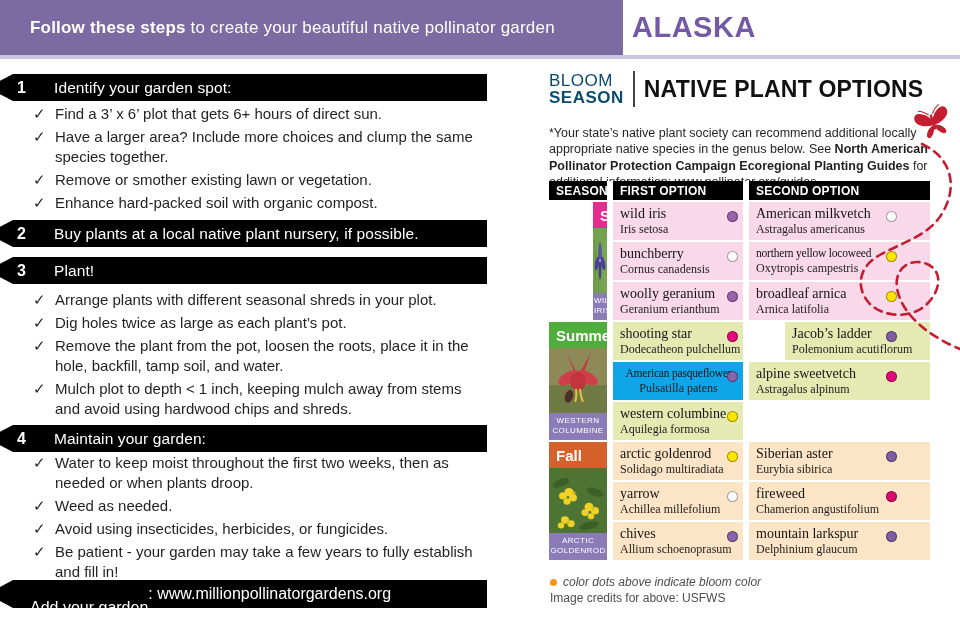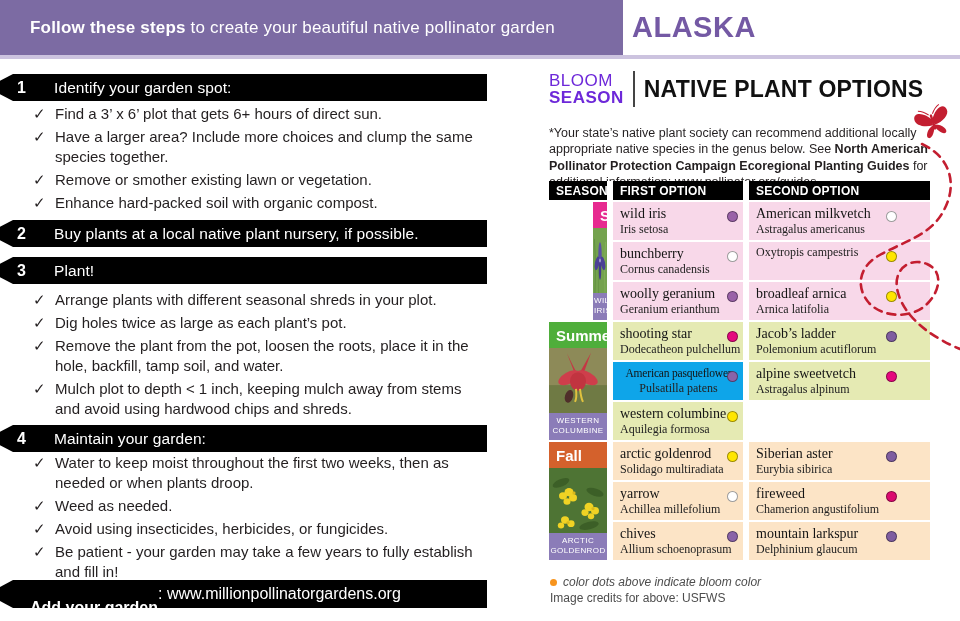--- a/index.html
+++ b/index.html
@@ -20,25 +20,25 @@
             display:flex;align-items:center;padding-left:17px;box-sizing:border-box;
             clip-path:polygon(13px 0,100% 0,100% 100%,13px 100%,0 75%,0 25%);}
   .step-num{font-size:16px;font-weight:bold;width:37px;flex:none;}
   .step-title{font-size:15.5px;font-weight:normal;letter-spacing:.1px;}
   .checklist{position:absolute;left:0;width:487px;list-style:none;margin:0;padding:0 0 0 33px;box-sizing:border-box;}
   .checklist li{display:flex;gap:9px;font-size:15px;line-height:20px;margin-bottom:3px;}
   .check{flex:none;width:13px;color:#231F20;}
   .add-bar{position:absolute;left:0;top:580px;width:487px;height:28px;background:#000;color:#fff;
            display:flex;align-items:center;padding-left:30px;box-sizing:border-box;font-size:16px;
            clip-path:polygon(13px 0,100% 0,100% 100%,13px 100%,0 75%,0 25%);}
-  .add-bar b{font-weight:bold;margin-top:27px;}
+  .add-bar b{font-weight:normal;margin-top:27px;}
 
   
   .bloom-head{position:absolute;left:549px;top:71px;display:flex;align-items:center;gap:9px;}
-  .bloom-stack{line-height:17px;font-size:17px;letter-spacing:.5px;color:#6d28d9;}
+  .bloom-stack{line-height:17px;font-size:17px;letter-spacing:.5px;color:#0c4a6e;}
   .bloom-stack .l2{font-weight:bold;}
   .bloom-divider{width:2px;height:36px;background:#444;}
   .npo-title{font-size:23px;font-weight:bold;color:#111;letter-spacing:.2px;}
   .note{position:absolute;left:549px;top:112px;width:382px;font-size:12.5px;line-height:16.5px;color:#231F20;}
 
   
   .ptable{position:absolute;left:549px;top:181px;width:381px;display:grid;
           grid-template-columns:58px 130px 181px;grid-template-rows:19px repeat(9,38px);
           column-gap:6px;row-gap:2px;background:#fff;}
   .th{background:#000;color:#fff;font-size:12px;font-weight:bold;display:flex;align-items:center;
@@ -256,40 +256,41 @@
       <div class="pname">American milkvetch</div>
       <div class="psci">Astragalus americanus</div>
       <span class="dot" style="background-color: rgb(255, 255, 255);"></span>
     </div>
     <div class="cell gc2 gr2" style="background-color: rgb(248, 216, 233);">
       <div class="pname">bunchberry</div>
       <div class="psci">Cornus canadensis</div>
       <span class="dot" style="background-color: rgb(255, 255, 255);"></span>
     </div>
     <div class="cell gc3 gr2" style="background-color: rgb(248, 216, 233);">
+      <div class="pname tight">northern yellow locoweed</div>
       <div class="psci">Oxytropis campestris</div>
       <span class="dot" style="background-color: rgb(255, 230, 0);"></span>
     </div>
     <div class="cell gc2 gr3" style="background-color: rgb(248, 216, 233);">
       <div class="pname">woolly geranium</div>
       <div class="psci">Geranium erianthum</div>
       <span class="dot" style="background-color: rgb(154, 98, 168);"></span>
     </div>
     <div class="cell gc3 gr3" style="background-color: rgb(248, 216, 233);">
       <div class="pname">broadleaf arnica</div>
       <div class="psci">Arnica latifolia</div>
       <span class="dot" style="background-color: rgb(255, 230, 0);"></span>
     </div>
 
     <div class="cell gc2 gr4" style="background-color: rgb(229, 234, 179);">
       <div class="pname">shooting star</div>
       <div class="psci">Dodecatheon pulchellum</div>
       <span class="dot" style="background-color: rgb(229, 8, 125);"></span>
     </div>
-    <div class="cell gc3 gr4" style="background-color: rgb(229, 234, 179);">
+    <div class="cell gc3 gr4" style="background-color: rgb(229, 234, 179); margin-left: 36px;">
       <div class="pname">Jacob’s ladder</div>
       <div class="psci">Polemonium acutiflorum</div>
       <span class="dot" style="background-color: rgb(127, 93, 160);"></span>
     </div>
     <div class="cell gc2 gr5" style="background-color: #0ea5e9; text-align: center;">
       <div class="pname tight">American pasqueflower</div>
       <div class="psci">Pulsatilla patens</div>
       <span class="dot" style="background-color: rgb(138, 99, 168);"></span>
     </div>
     <div class="cell gc3 gr5" style="background-color: rgb(229, 234, 179);">

